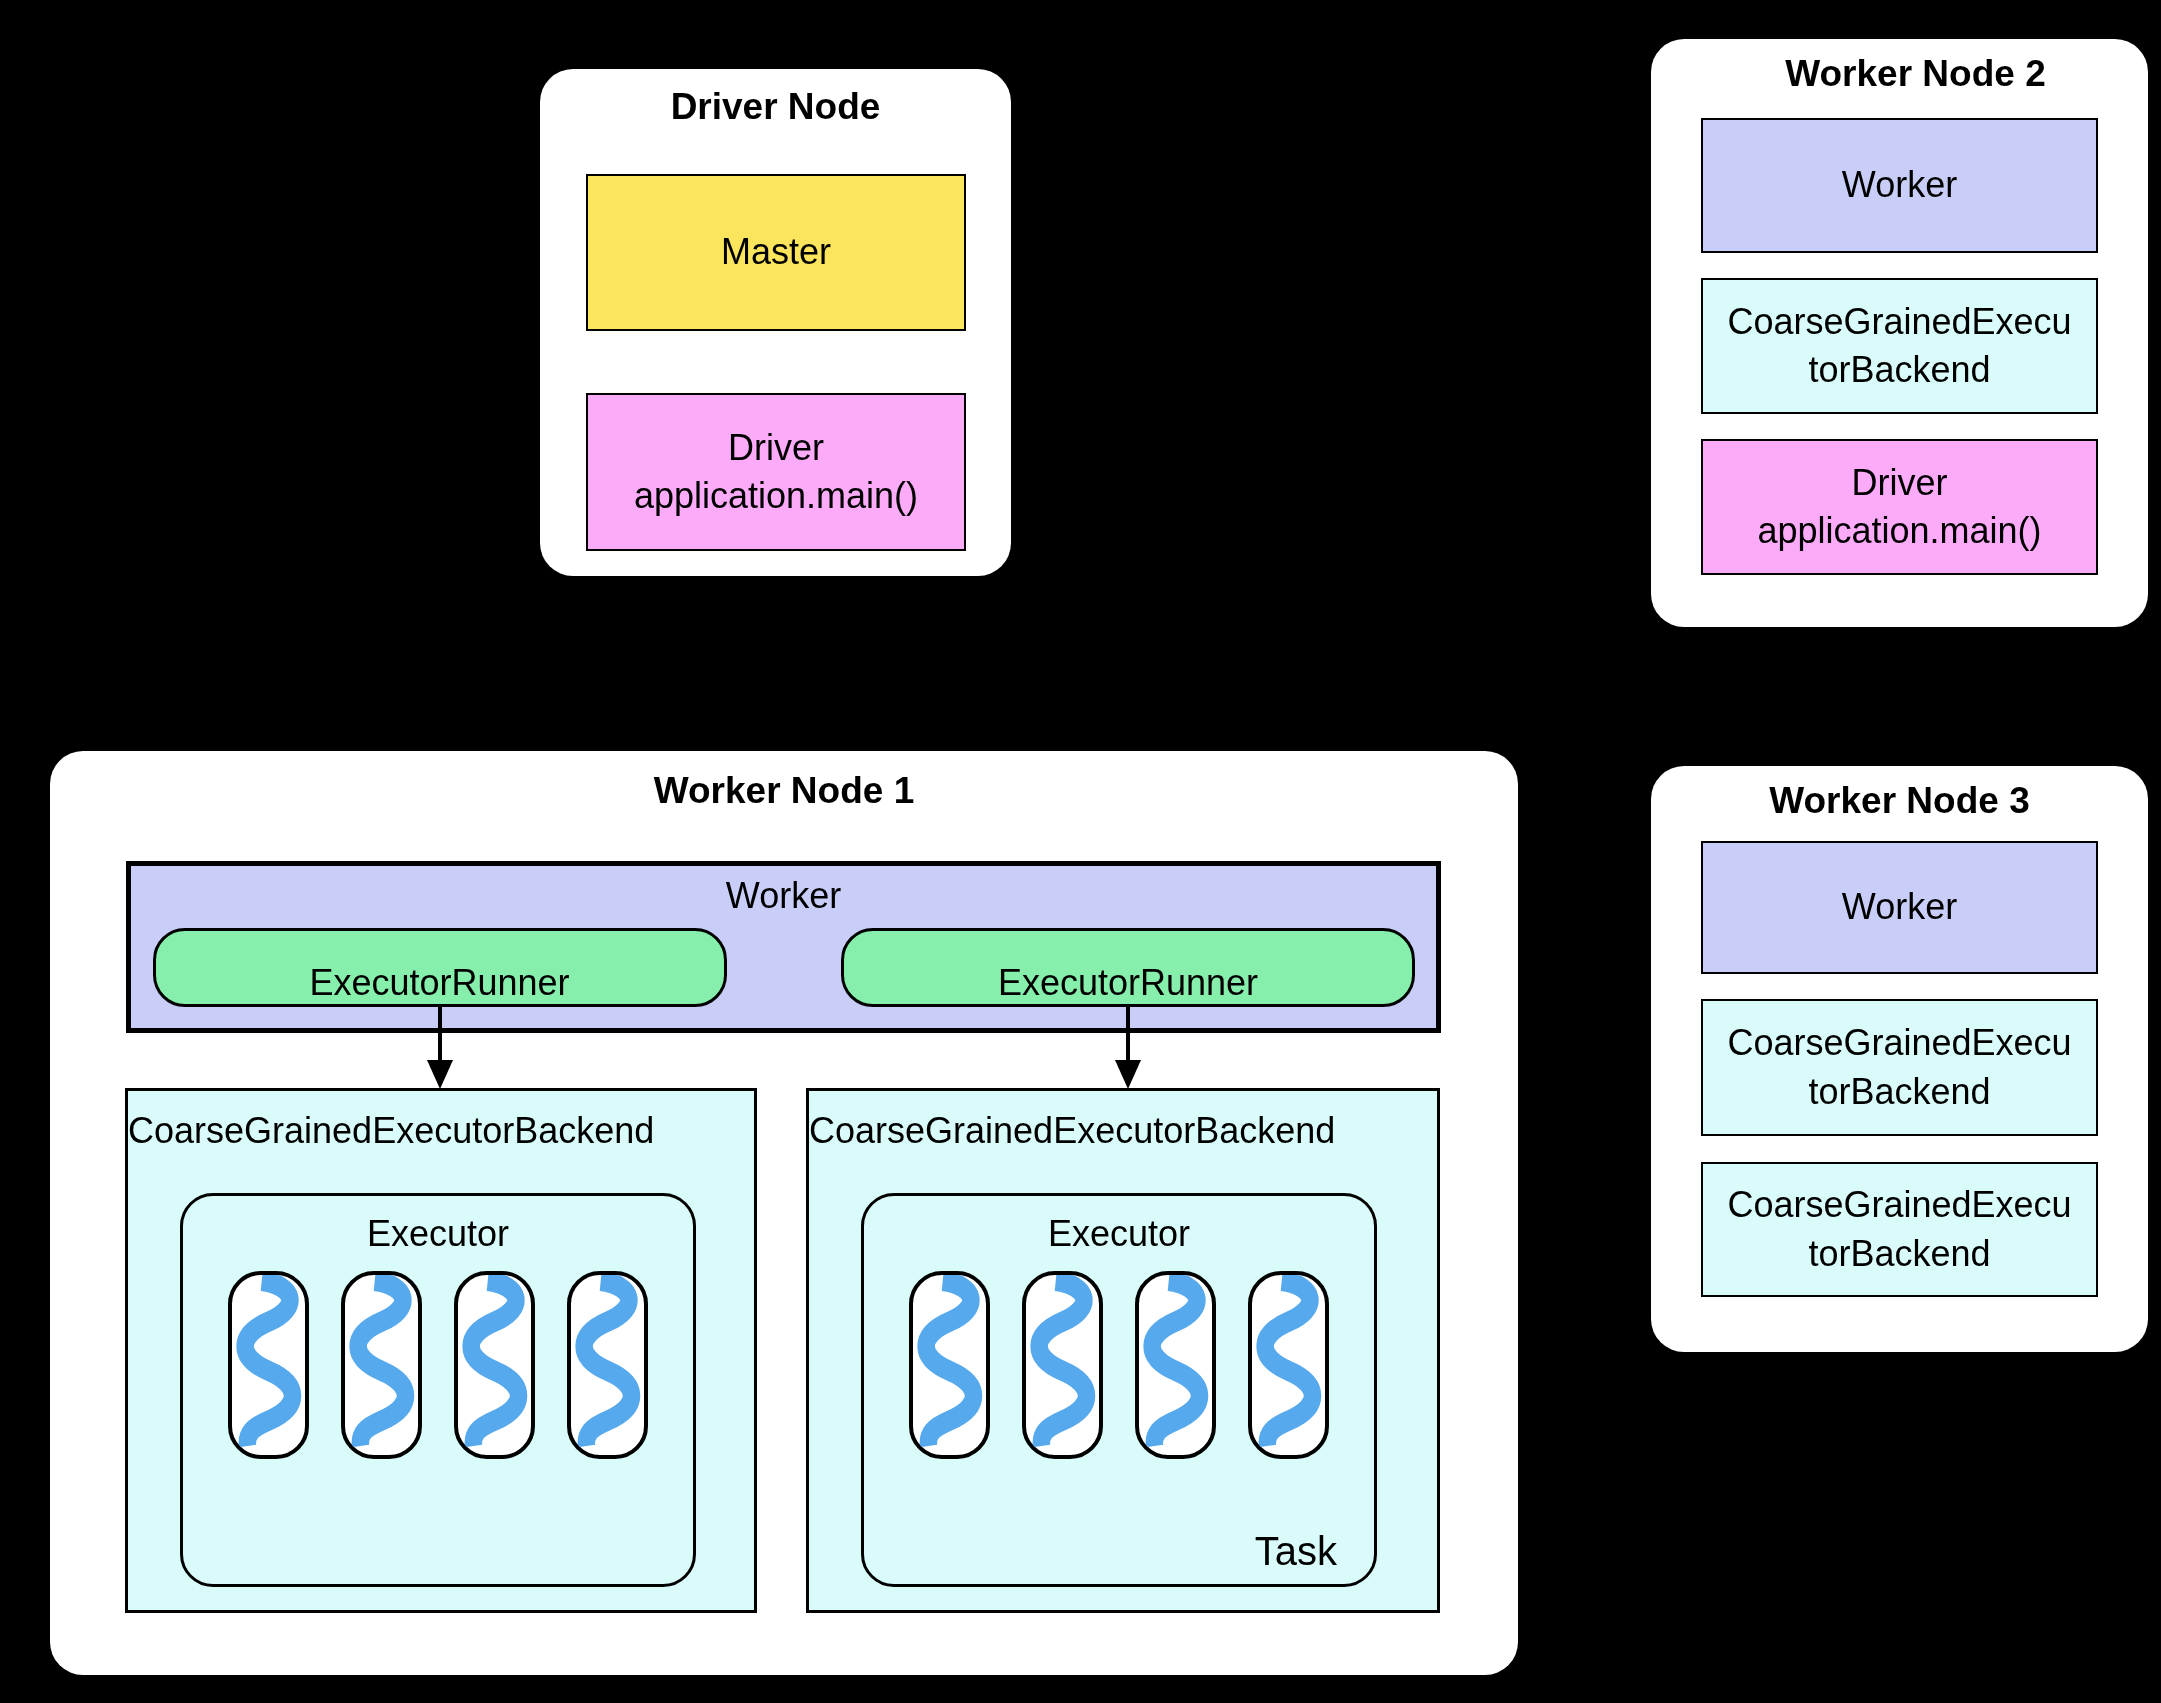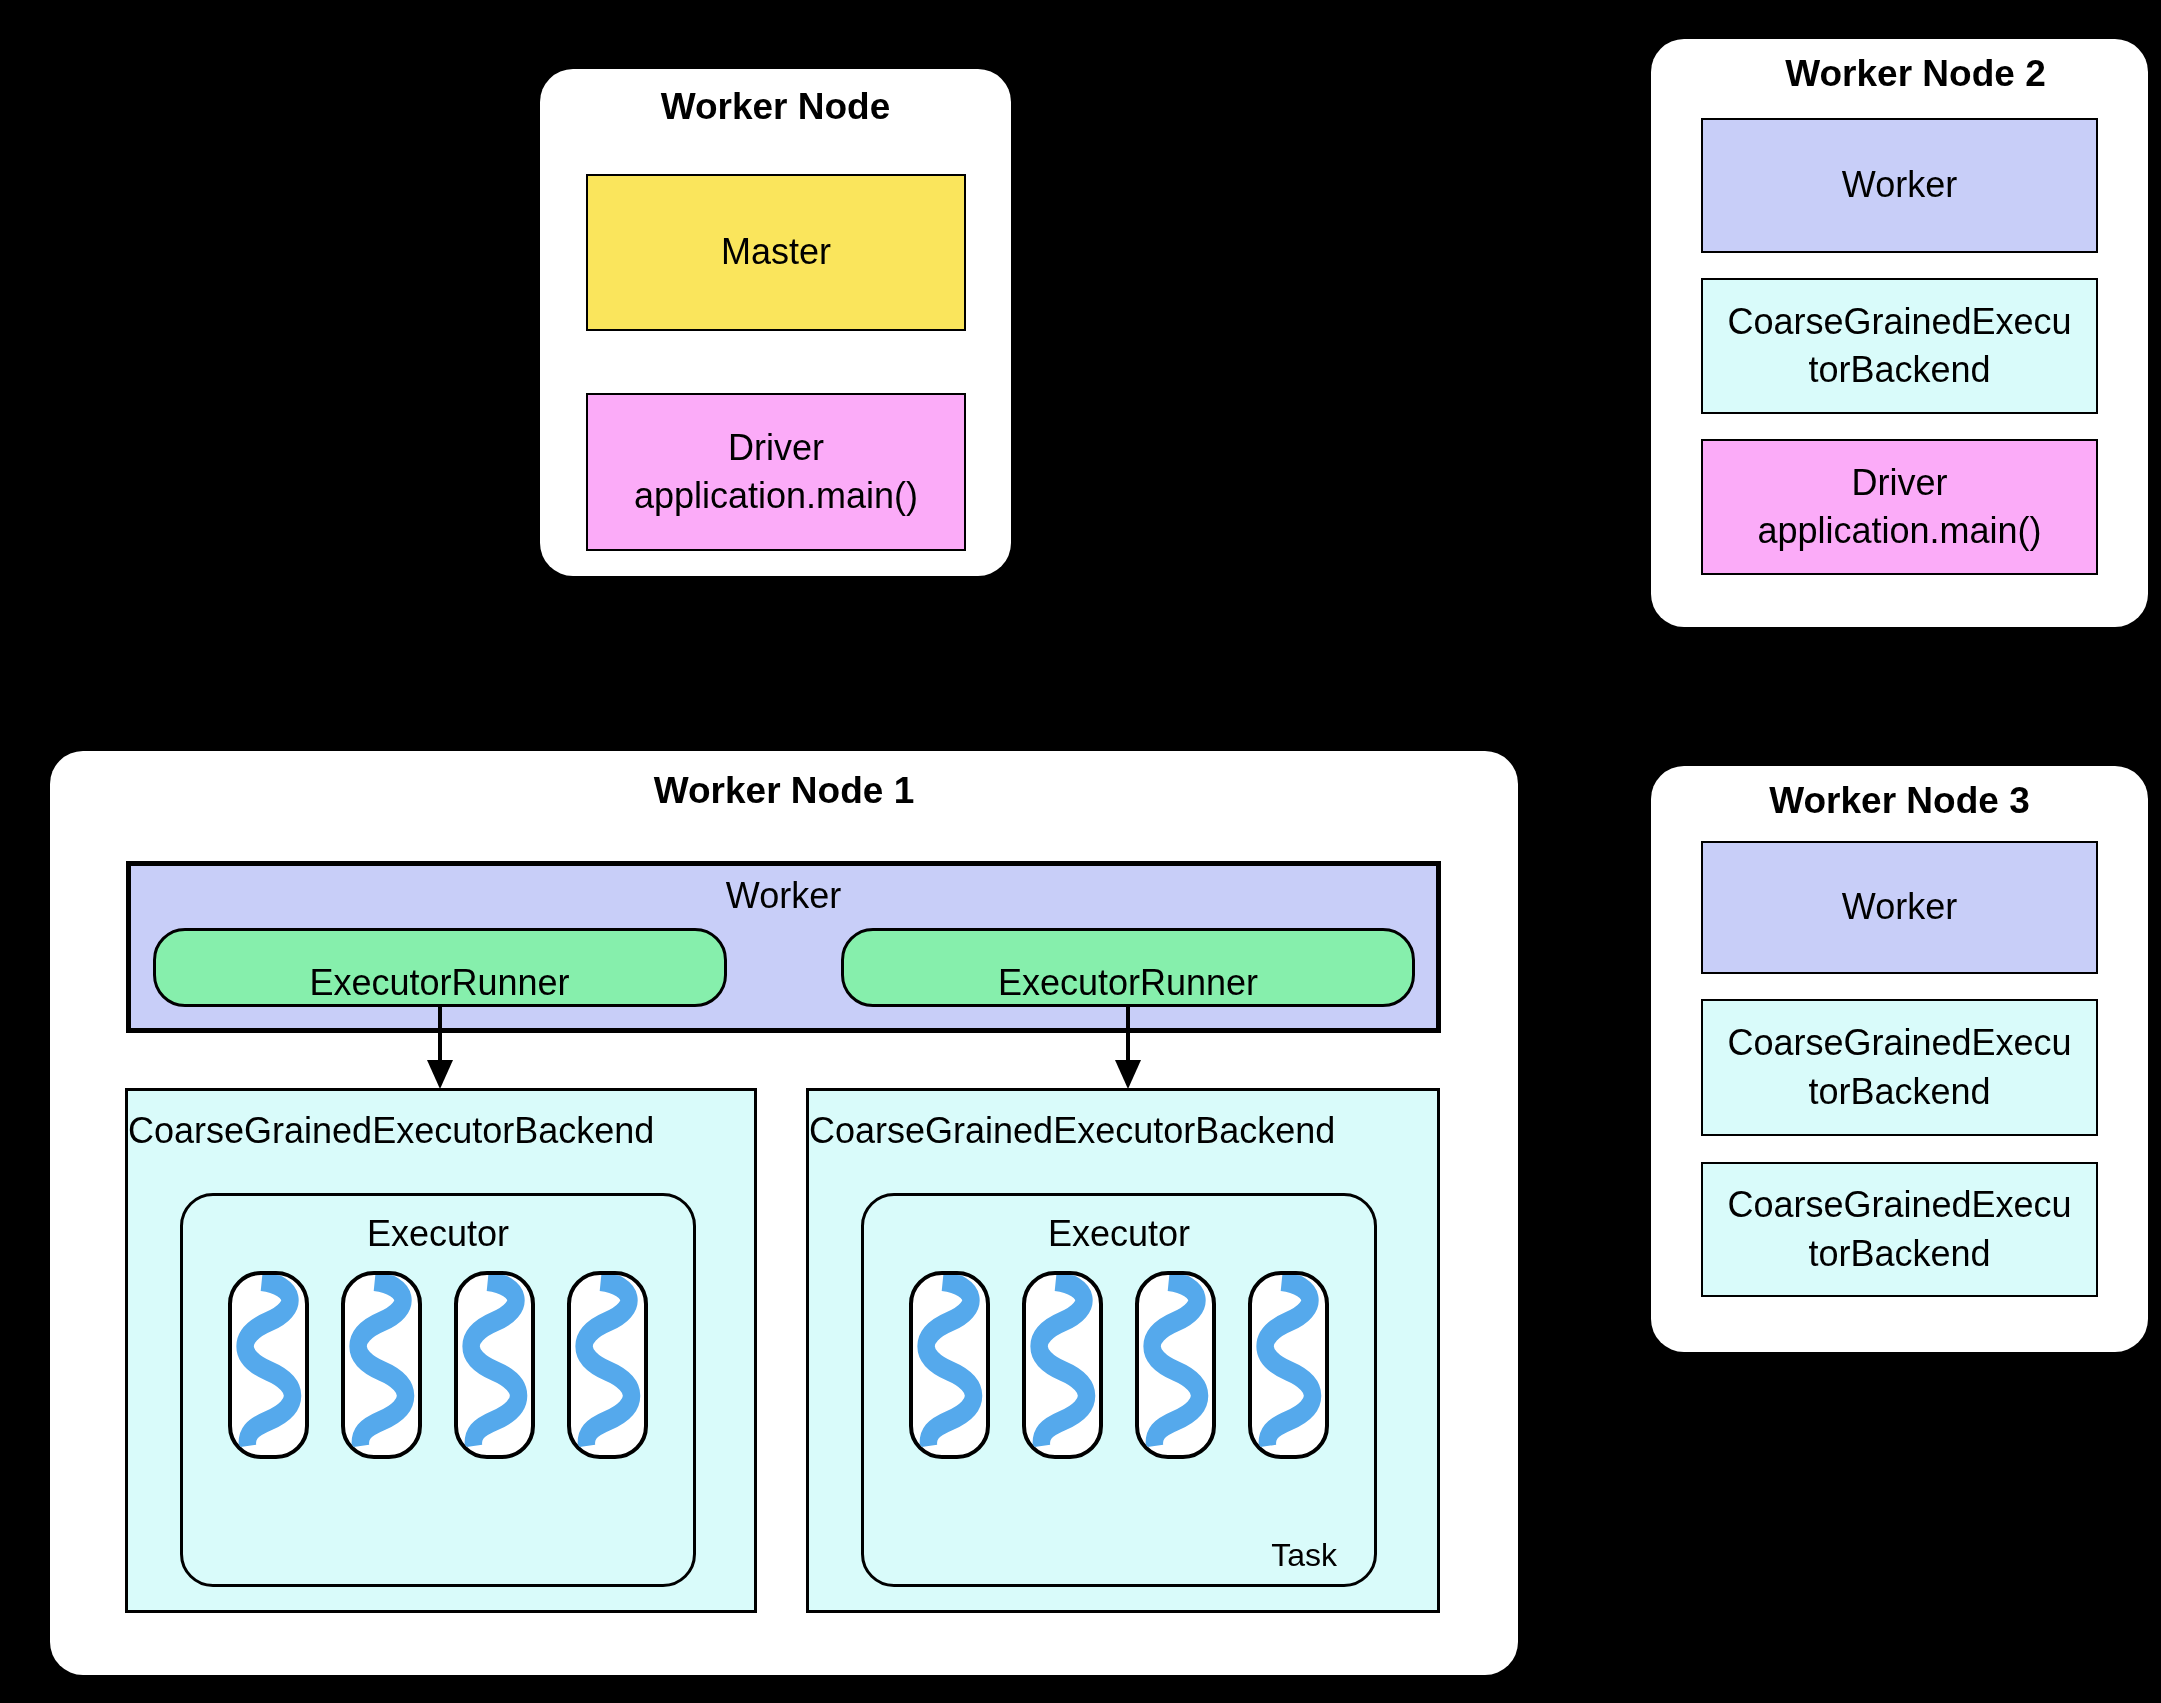--- a/index.html
+++ b/index.html
@@ -24,33 +24,33 @@
   .cgeb{position:absolute;background:#d9fbfa;border:3.6px solid #000;box-sizing:border-box;}
   .cgeb-title{position:absolute;top:18.7px;left:0;right:0;text-align:left;font-size:36px;}
   .executor{position:absolute;background:#d9fbfa;border:3.6px solid #000;border-radius:33px;
             box-sizing:border-box;padding-left:40px;}
   .executor-title{position:absolute;top:17px;left:0;right:0;text-align:center;font-size:36px;}
   .pill-row{position:absolute;top:75px;left:0;right:0;display:flex;
             justify-content:center;gap:32px;}
   .pill{width:81px;height:188px;background:#fff;border:4.3px solid #000;border-radius:33px;
         box-sizing:border-box;overflow:hidden;}
   .pill svg{width:100%;height:100%;display:block;}
-  .task-label{position:absolute;right:37px;bottom:10px;font-size:32px;}
+  .task-label{position:absolute;right:37px;bottom:10px;font-size:40px;}
   .arrow-line{position:absolute;width:4.3px;background:#000;}
   .arrow-head{position:absolute;width:0;height:0;
               border-left:13px solid transparent;border-right:13px solid transparent;
               border-top:29px solid #000;}
 </style>
 </head>
 <body>
 
 <div class="canvas">
 
   <div class="node" style="left:540px;top:69px;width:471px;height:507px;">
-    <div class="node-title" style="top:17px;">Worker Node</div>
+    <div class="node-title" style="top:17px;">Driver Node</div>
     <div class="box fill-yellow" style="left:46px;top:105px;width:380px;height:157px;">
       <span>Master</span>
     </div>
     <div class="box fill-pink" style="left:46px;top:324px;width:380px;height:158px;">
       <span>Driver</span>
       <span>application.main()</span>
     </div>
   </div>
 
   <div class="node" style="left:1651px;top:39px;width:497px;height:588px;">

